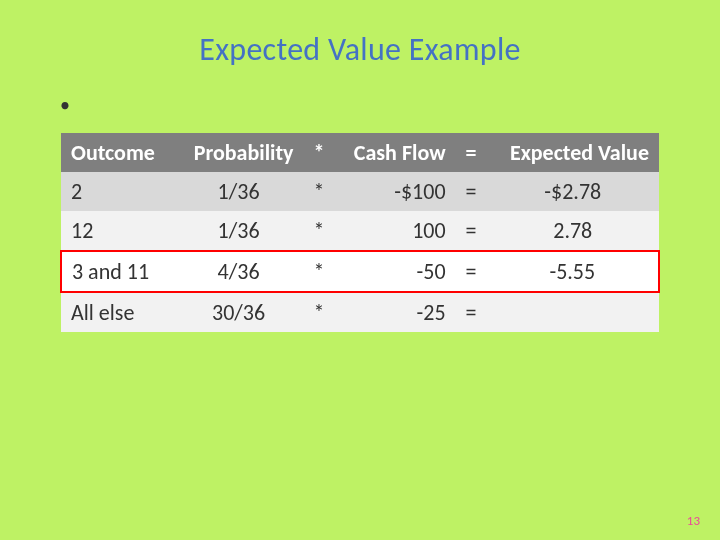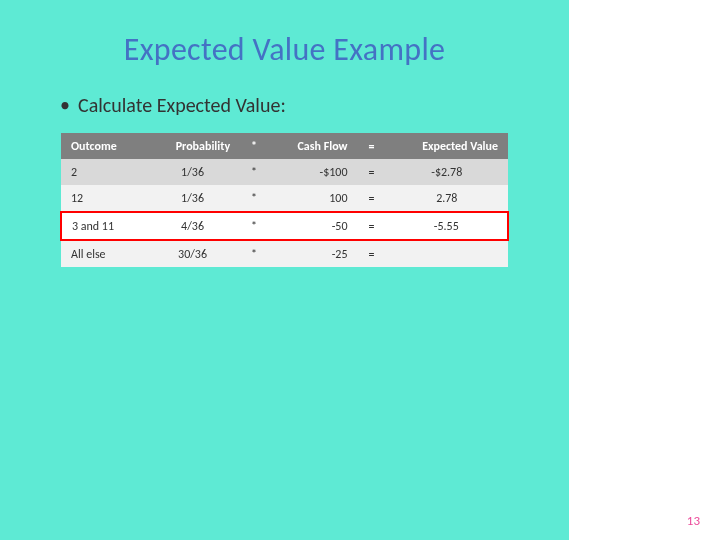--- a/index.html
+++ b/index.html
@@ -11,23 +11,23 @@
     body {
       width: 720px;
       height: 540px;
       background: #ffffff;
       font-family: 'Calibri', 'Segoe UI', Arial, sans-serif;
       position: relative;
       overflow: hidden;
     }
 
     .page-container {
-      width: 569px;
+      width: 720px;
       height: 540px;
-      background: #5eead4;
+      background: #bef264;
       padding: 30px 60px 20px 60px;
       display: flex;
       flex-direction: column;
     }
 
     .title {
       text-align: center;
       font-size: 32px;
       font-weight: 400;
       color: #4472c4;
@@ -49,21 +49,21 @@
     }
 
     .bullet-dot {
       font-size: 20px;
       color: #333;
     }
 
     table {
       width: 100%;
       border-collapse: collapse;
-      font-size: 12px;
+      font-size: 22px;
     }
 
     thead tr {
       background: #7f7f7f;
       color: #ffffff;
     }
 
     thead th {
       padding: 6px 10px;
       font-weight: 600;
@@ -150,21 +150,20 @@
 </head>
 <body>
 
 <div class="page-container">
 
   <h1 class="title">Expected Value Example</h1>
 
   <div class="bullet-section">
     <div class="bullet-text">
       <span class="bullet-dot">•</span>
-      <span>Calculate Expected Value:</span>
     </div>
 
     <table>
       <thead>
         <tr>
           <th class="outcome-col">Outcome</th>
           <th>Probability</th>
           <th class="star-col">*</th>
           <th class="cashflow-col">Cash Flow</th>
           <th class="eq-col">=</th>

